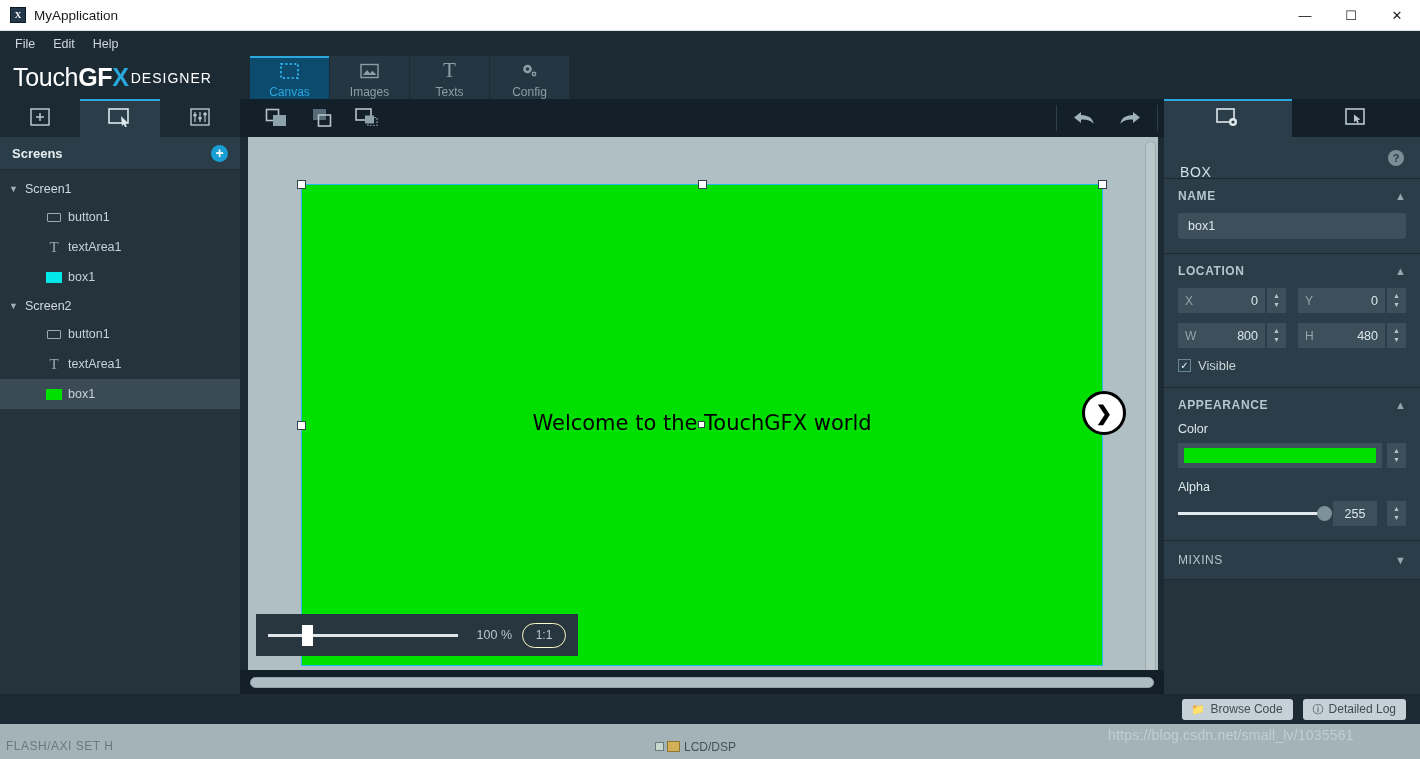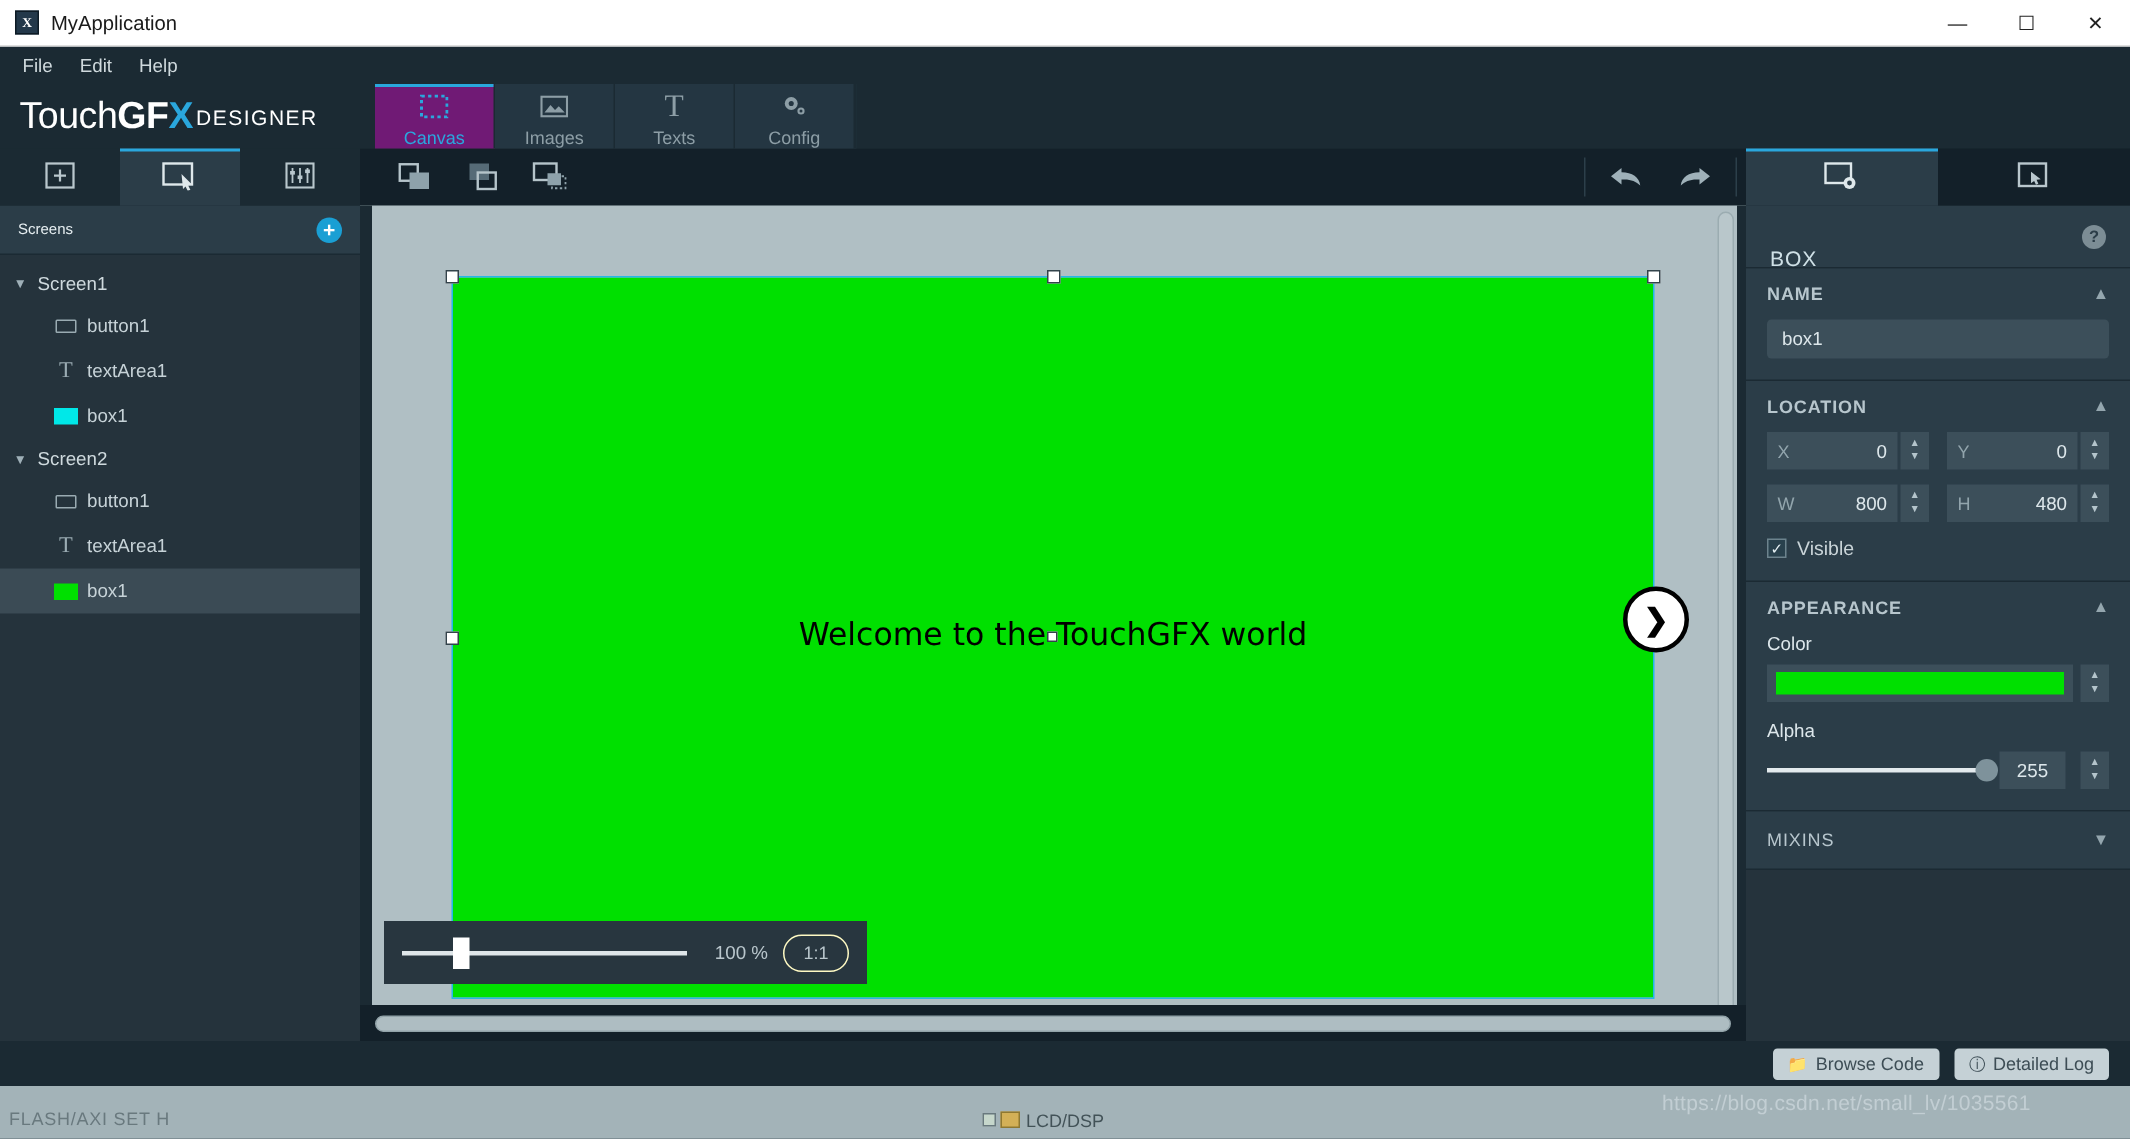--- a/index.html
+++ b/index.html
@@ -71,21 +71,21 @@
   .brand-x{color:#2aa7dd;font-weight:700;}
   .brand-designer{color:#ffffff;font-size:14px;letter-spacing:1px;margin-left:2px;font-weight:400;}
 
   #main-tabs { display:flex; align-items:stretch; }
   .main-tab {
     width:80px; display:flex; flex-direction:column; align-items:center;
     justify-content:center; gap:4px; background:#243642;
     border-right:1px solid #1b2a33; position:relative; color:#8d9ea6;
     font-size:12px; padding-top:4px;
   }
-  .main-tab.active { color:#2aa7dd; background:#701a75; }
+  .main-tab.active { color:#2aa7dd; background:#0c4a6e; }
   .main-tab.active::before {
     content:""; position:absolute; left:0; right:0; top:0; height:2px; background:#2aa7dd;
   }
   .main-tab .ticon { height:20px; display:flex;align-items:center;justify-content:center; }
 
   #tab-filler { flex:1; background:#243642; border-right:1px solid #1b2a33;}
   #top-actions {
     display:flex;align-items:center;gap:14px;background:#243642;
     padding:0 20px 0 0;
   }
@@ -106,32 +106,32 @@
     flex:1; display:flex; align-items:center; justify-content:center;
     background:#1b2a33; position:relative; color:#b9c7cd;
   }
   .ltab.active { background:#2b3d48; }
   .ltab.active::before { content:""; position:absolute;left:0;right:0;top:0;height:2px;background:#2aa7dd; }
 
   #screens-header {
     height:33px; background:#2b3d48; display:flex; align-items:center;
     padding:0 12px; border-bottom:1px solid #1b2a33;
   }
-  #screens-title { font-size:10px; font-weight:normal; color:#e6eef1; }
+  #screens-title { font-size:13px; font-weight:bold; color:#e6eef1; }
   #add-screen-btn { margin-left:auto; width:17px;height:17px;border-radius:50%;
     background:#1a9fd4;display:flex;align-items:center;justify-content:center;
     color:#fff;font-size:14px;line-height:1;font-weight:bold;}
 
   #tree { flex:1; background:#25333c; padding-top:5px; overflow:hidden; }
   .tree-screen {
     height:27px;display:flex;align-items:center;padding-left:9px;color:#cfdade;font-size:12.5px;
   }
   .chev { width:16px;color:#9fb0b8;font-size:9px;display:flex;align-items:center;}
   .tree-child {
-    height:30px;display:flex;align-items:center;padding-left:36px;color:#c6d2d7;font-size:12.5px;gap:6px;
+    height:30px;display:flex;align-items:center;padding-left:46px;color:#c6d2d7;font-size:12.5px;gap:6px;
   }
   .tree-child.selected { background:#3b4b55; }
   .wicon { width:16px;height:14px;display:flex;align-items:center;justify-content:center;flex:0 0 auto;}
   .icon-button-glyph{width:14px;height:9px;border:1.4px solid #9aabb2;border-radius:1px;}
   .icon-text-glyph{font-family:"Liberation Serif",serif;font-size:15px;color:#9aabb2;line-height:1;}
   .icon-box-glyph{width:16px;height:11px;}
 
   
   #center { flex:1; display:flex; flex-direction:column; min-width:0; background:#1b2a33; }
   #edit-toolbar { height:38px; background:#132029; display:flex; align-items:center; padding-left:18px; gap:8px;}

